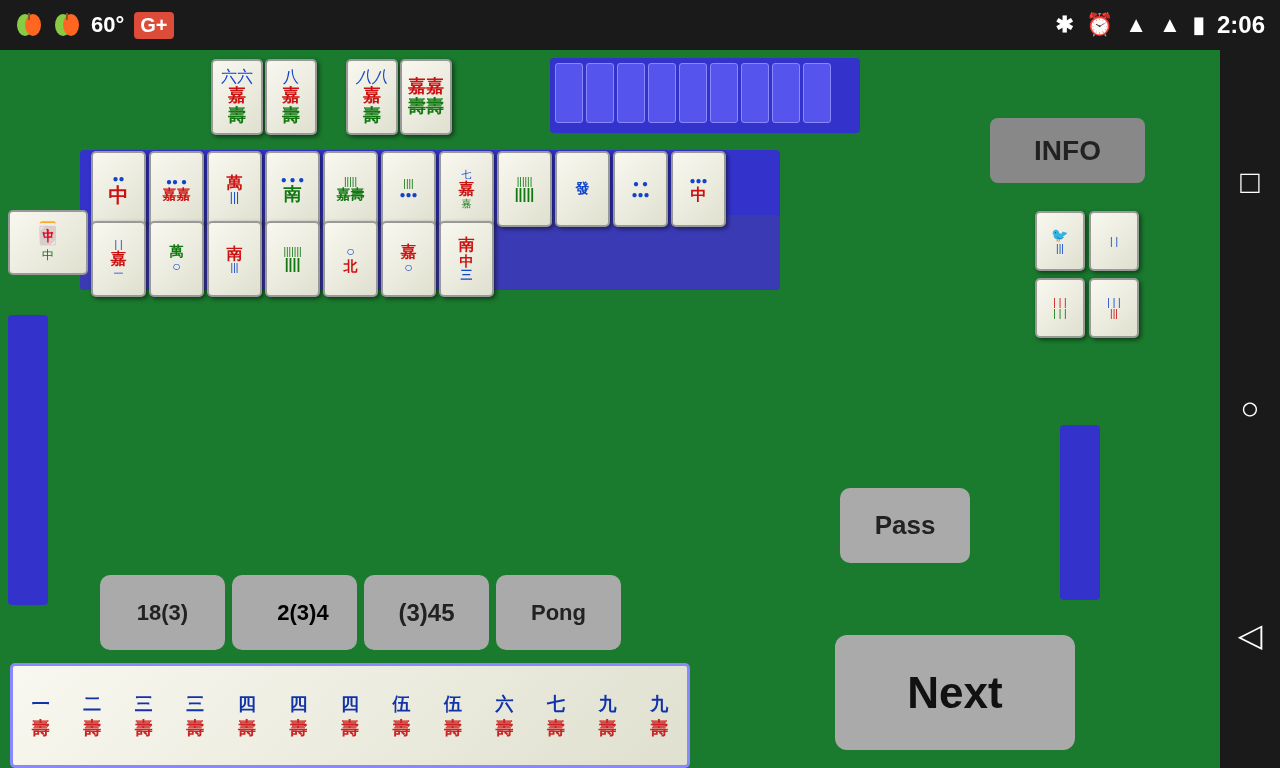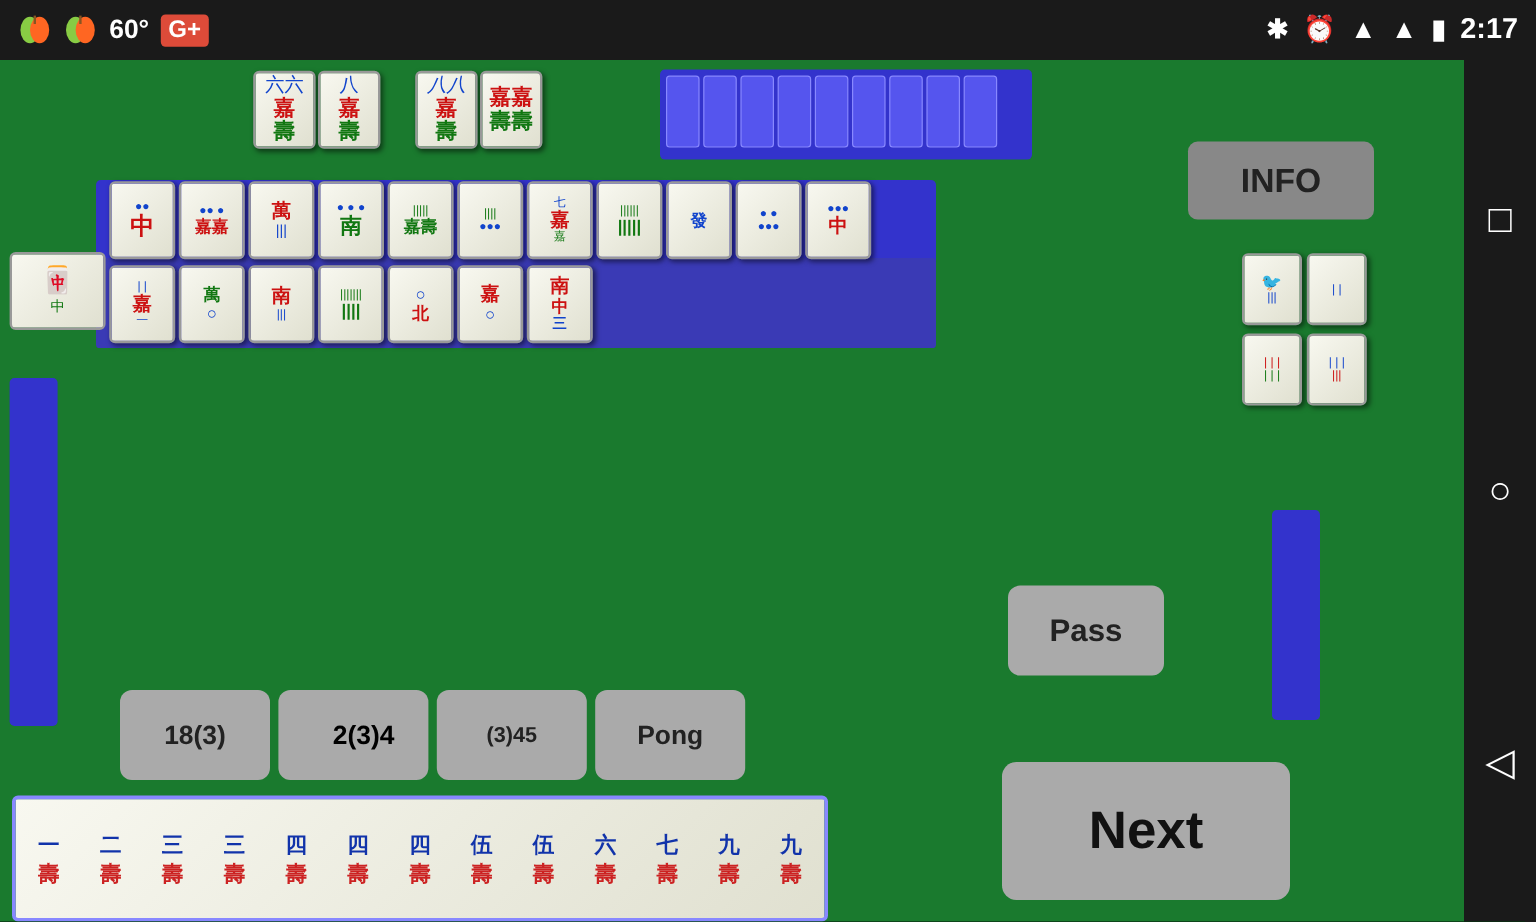--- a/index.html
+++ b/index.html
@@ -121,21 +121,21 @@
       border-radius: 4px;
       z-index: 2;
     }
 
     
     .tile {
       display: inline-flex;
       align-items: center;
       justify-content: center;
       width: 52px;
-      height: 65px;
+      height: 76px;
       background: linear-gradient(135deg, #f8f8f0 0%, #e0e0d0 100%);
       border: 2px solid #999;
       border-radius: 5px;
       font-size: 22px;
       margin: 1px;
       box-shadow: 2px 2px 4px rgba(0,0,0,0.5);
       position: relative;
     }
 
     
@@ -277,21 +277,21 @@
     </svg>
     <span class="status-temp">60°</span>
     <span class="status-gplus">G+</span>
   </div>
   <div class="status-right">
     <span>✱</span>
     <span>⏰</span>
     <span>▲</span>
     <span>▲</span>
     <span>▮</span>
-    <span class="status-time">2:17</span>
+    <span class="status-time">2:06</span>
   </div>
 </div>
 
 <div id="right-sidebar">
   <span class="sidebar-icon" style="font-size:32px;">□</span>
   <span class="sidebar-icon" style="font-size:32px;">○</span>
   <span class="sidebar-icon" style="font-size:32px;">◁</span>
 </div>
 
 <div id="game-area">
@@ -516,21 +516,21 @@
   </div>
 
   <div style="position:absolute; top:375px; right:120px; width:40px; height:175px; background:#3333cc; border-radius:4px; z-index:2;"></div>
 
   <button id="btn-next" style="position:absolute; bottom:18px; right:145px; width:240px; height:115px; background:#aaa; border:none; border-radius:12px; font-size:44px; font-weight:bold; color:#111; cursor:pointer;">Next</button>
 
   <button id="btn-pass" style="position:absolute; bottom:205px; right:250px; width:130px; height:75px; background:#aaa; border:none; border-radius:10px; font-size:26px; font-weight:bold; color:#222; cursor:pointer;">Pass</button>
 
   <button style="position:absolute; bottom:118px; left:100px; width:125px; height:75px; background:#aaa; border:none; border-radius:10px; font-size:22px; font-weight:bold; color:#222; cursor:pointer;">18(3)</button>
   <button style="position:absolute; bottom:118px; left:232px; width:125px; height:75px; background:#aaa; border:none; border-radius:10px; font-size:22px; font-weight:bold; color:#000000; cursor:pointer;padding-left:17px;">2(3)4</button>
-  <button style="position:absolute; bottom:118px; left:364px; width:125px; height:75px; background:#aaa; border:none; border-radius:10px; font-size:18px; font-weight:bold; color:#222; cursor:pointer;">(3)45</button>
+  <button style="position:absolute; bottom:118px; left:364px; width:125px; height:75px; background:#aaa; border:none; border-radius:10px; font-size:24px; font-weight:bold; color:#222; cursor:pointer;">(3)45</button>
   <button style="position:absolute; bottom:118px; left:496px; width:125px; height:75px; background:#aaa; border:none; border-radius:10px; font-size:22px; font-weight:bold; color:#222; cursor:pointer;">Pong</button>
 
   <div id="bottom-hand" style="position:absolute; bottom:0; left:10px; width:680px; height:105px; background:linear-gradient(135deg,#f8f8f0,#e0e0d0); border:3px solid #8888ff; border-radius:5px; display:flex; align-items:center; padding:2px; overflow:hidden;">
     <div class="bottom-tile">
       <span class="top-char">一</span>
       <span class="bot-char">壽</span>
     </div>
     <div class="bottom-tile">
       <span class="top-char">二</span>
       <span class="bot-char">壽</span>

